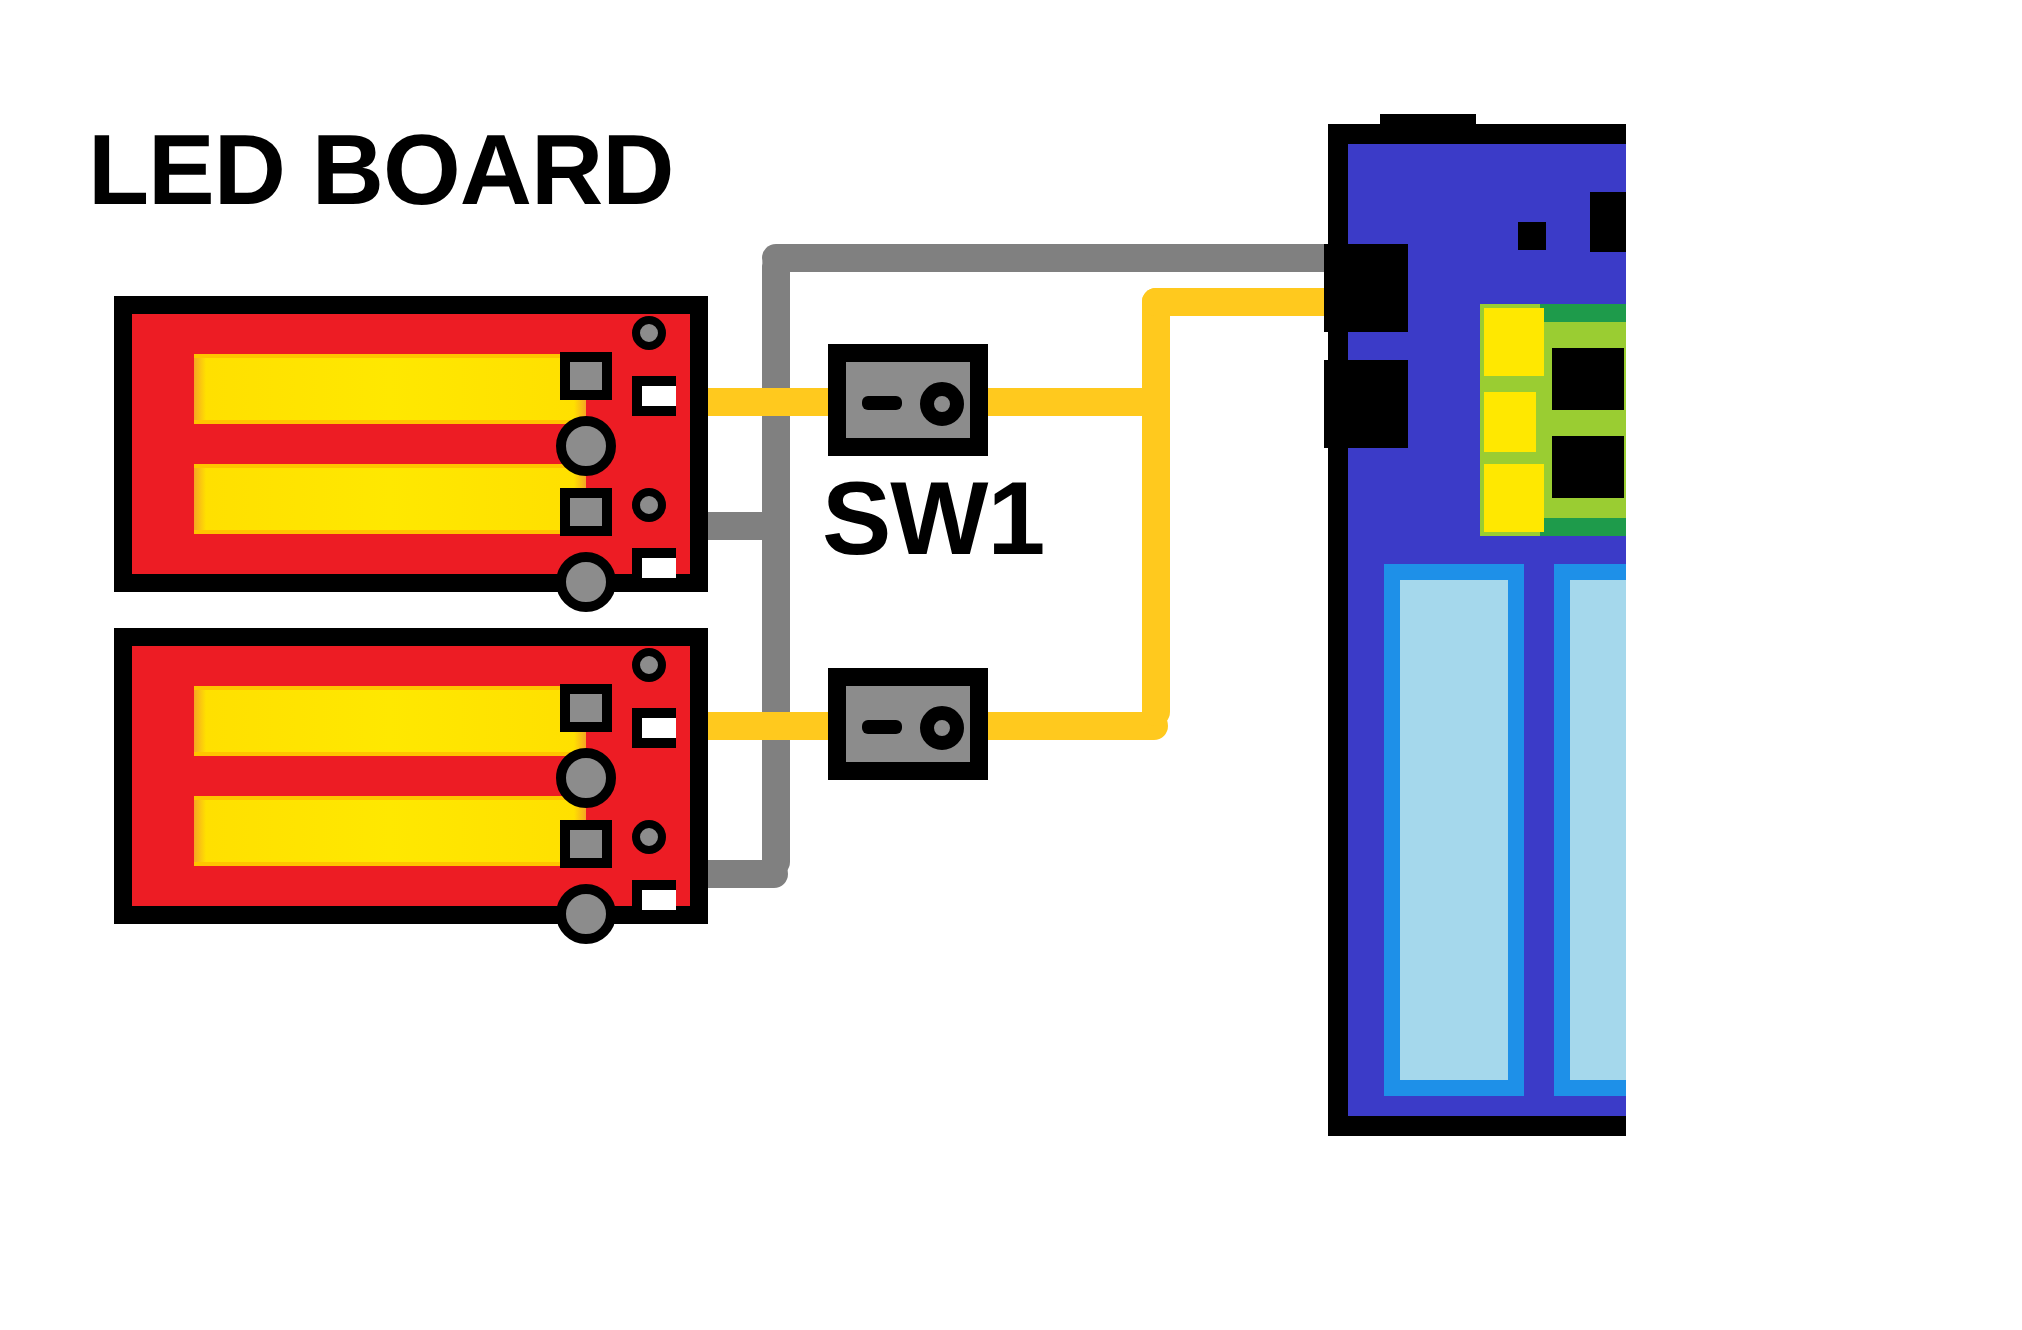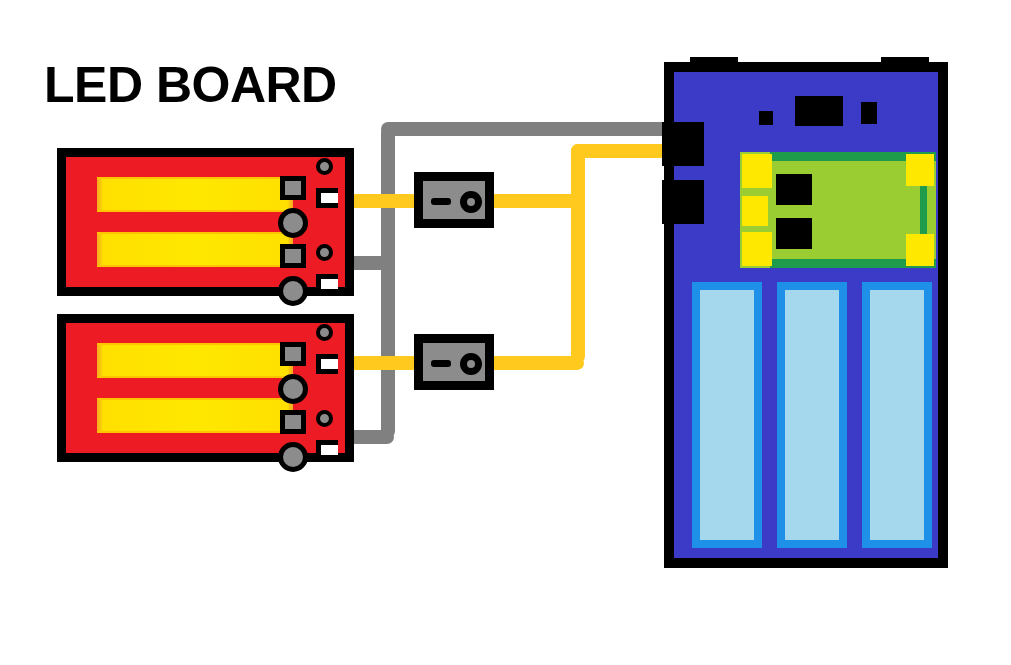--- a/index.html
+++ b/index.html
@@ -8,21 +8,21 @@
     padding: 0;
     background: #ffffff;
   }
   body {
     font-family: "Liberation Sans", sans-serif;
   }
 
   
   #diagram {
     position: relative;
-    width: 1011px;
+    width: 813px;
     height: 665px;
     background: #ffffff;
     overflow: hidden;
   }
 
   .layer {
     position: absolute;
     left: 0;
     top: 0;
     width: 1011px;
@@ -379,15 +379,16 @@
     <div class="mp-tab-left" id="mp-tab-left-upper"></div>
     <div class="mp-tab-left" id="mp-tab-left-lower"></div>
 
     <div class="mp-cell" id="mp-cell-1"></div>
     <div class="mp-cell" id="mp-cell-2"></div>
     <div class="mp-cell" id="mp-cell-3"></div>
   </div>
 
   <div class="layer" id="label-layer">
     <div class="caption" id="label-led-board">LED BOARD</div>
+    <div class="caption" id="label-sw1">SW1</div>
   </div>
 
 </div>
 
 </body></html>

